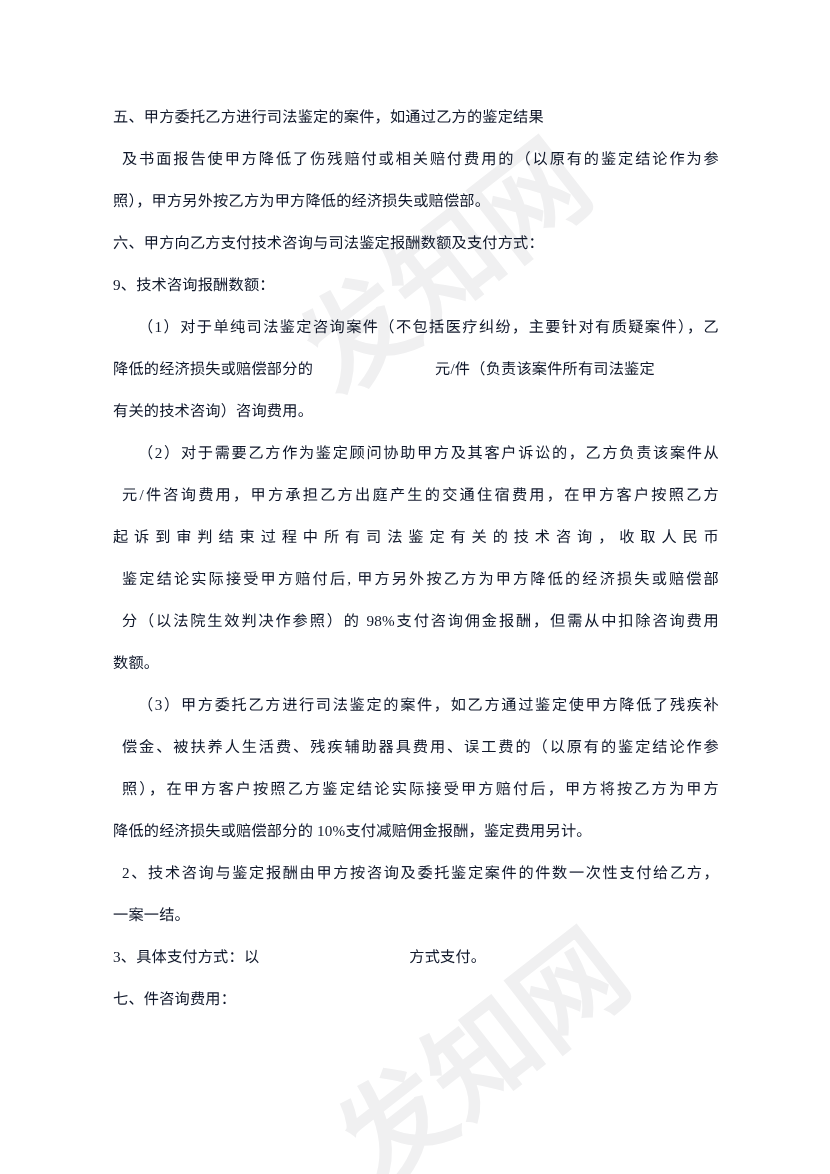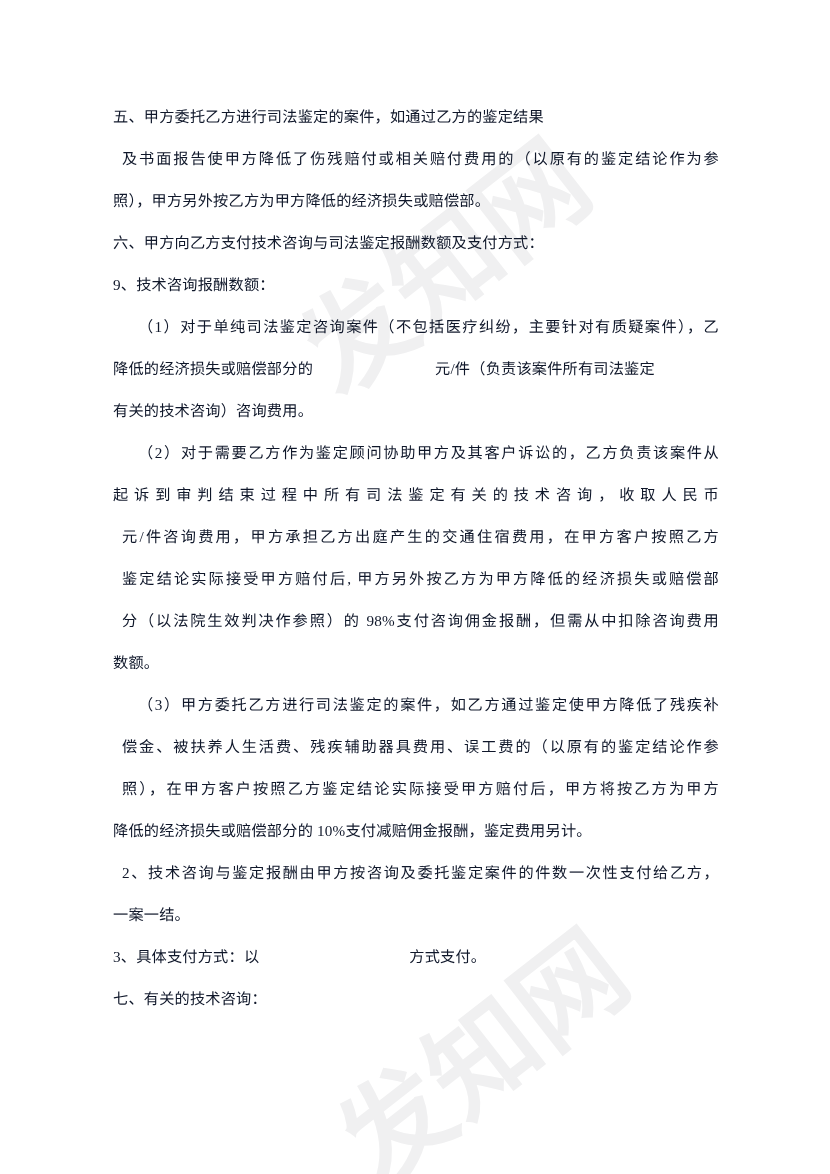--- a/index.html
+++ b/index.html
@@ -120,22 +120,22 @@
     </div>
 
     <div>
       <div class="doc-line indent justify">（1）对于单纯司法鉴定咨询案件（不包括医疗纠纷，主要针对有质疑案件），乙</div>
       <div class="doc-line blank-gap"><span>降低的经济损失或赔偿部分的</span><span class="gap"></span><span>元/件（负责该案件所有司法鉴定</span></div>
       <div class="doc-line">有关的技术咨询）咨询费用。</div>
     </div>
 
     <div>
       <div class="doc-line indent justify">（2）对于需要乙方作为鉴定顾问协助甲方及其客户诉讼的，乙方负责该案件从</div>
+      <div class="doc-line justify">元/件咨询费用，甲方承担乙方出庭产生的交通住宿费用，在甲方客户按照乙方</div>
       <div class="doc-line spread">起诉到审判结束过程中所有司法鉴定有关的技术咨询，收取人民币</div>
-      <div class="doc-line justify">元/件咨询费用，甲方承担乙方出庭产生的交通住宿费用，在甲方客户按照乙方</div>
       <div class="doc-line justify">鉴定结论实际接受甲方赔付后, 甲方另外按乙方为甲方降低的经济损失或赔偿部</div>
       <div class="doc-line justify">分（以法院生效判决作参照）的 98%支付咨询佣金报酬，但需从中扣除咨询费用</div>
       <div class="doc-line">数额。</div>
     </div>
 
     <div>
       <div class="doc-line indent justify">（3）甲方委托乙方进行司法鉴定的案件，如乙方通过鉴定使甲方降低了残疾补</div>
       <div class="doc-line justify">偿金、被扶养人生活费、残疾辅助器具费用、误工费的（以原有的鉴定结论作参</div>
       <div class="doc-line justify">照），在甲方客户按照乙方鉴定结论实际接受甲方赔付后，甲方将按乙方为甲方</div>
       <div class="doc-line">降低的经济损失或赔偿部分的 10%支付减赔佣金报酬，鉴定费用另计。</div>
@@ -144,17 +144,17 @@
     <div>
       <div class="doc-line justify">2、技术咨询与鉴定报酬由甲方按咨询及委托鉴定案件的件数一次性支付给乙方，</div>
       <div class="doc-line">一案一结。</div>
     </div>
 
     <div>
       <div class="doc-line blank-gap"><span>3、具体支付方式：以</span><span class="gap-short"></span><span>方式支付。</span></div>
     </div>
 
     <div>
-      <div class="doc-line">七、有关的技术咨询：</div>
+      <div class="doc-line">七、件咨询费用：</div>
     </div>
 
   </div>
 </div>
 
 </body></html>

